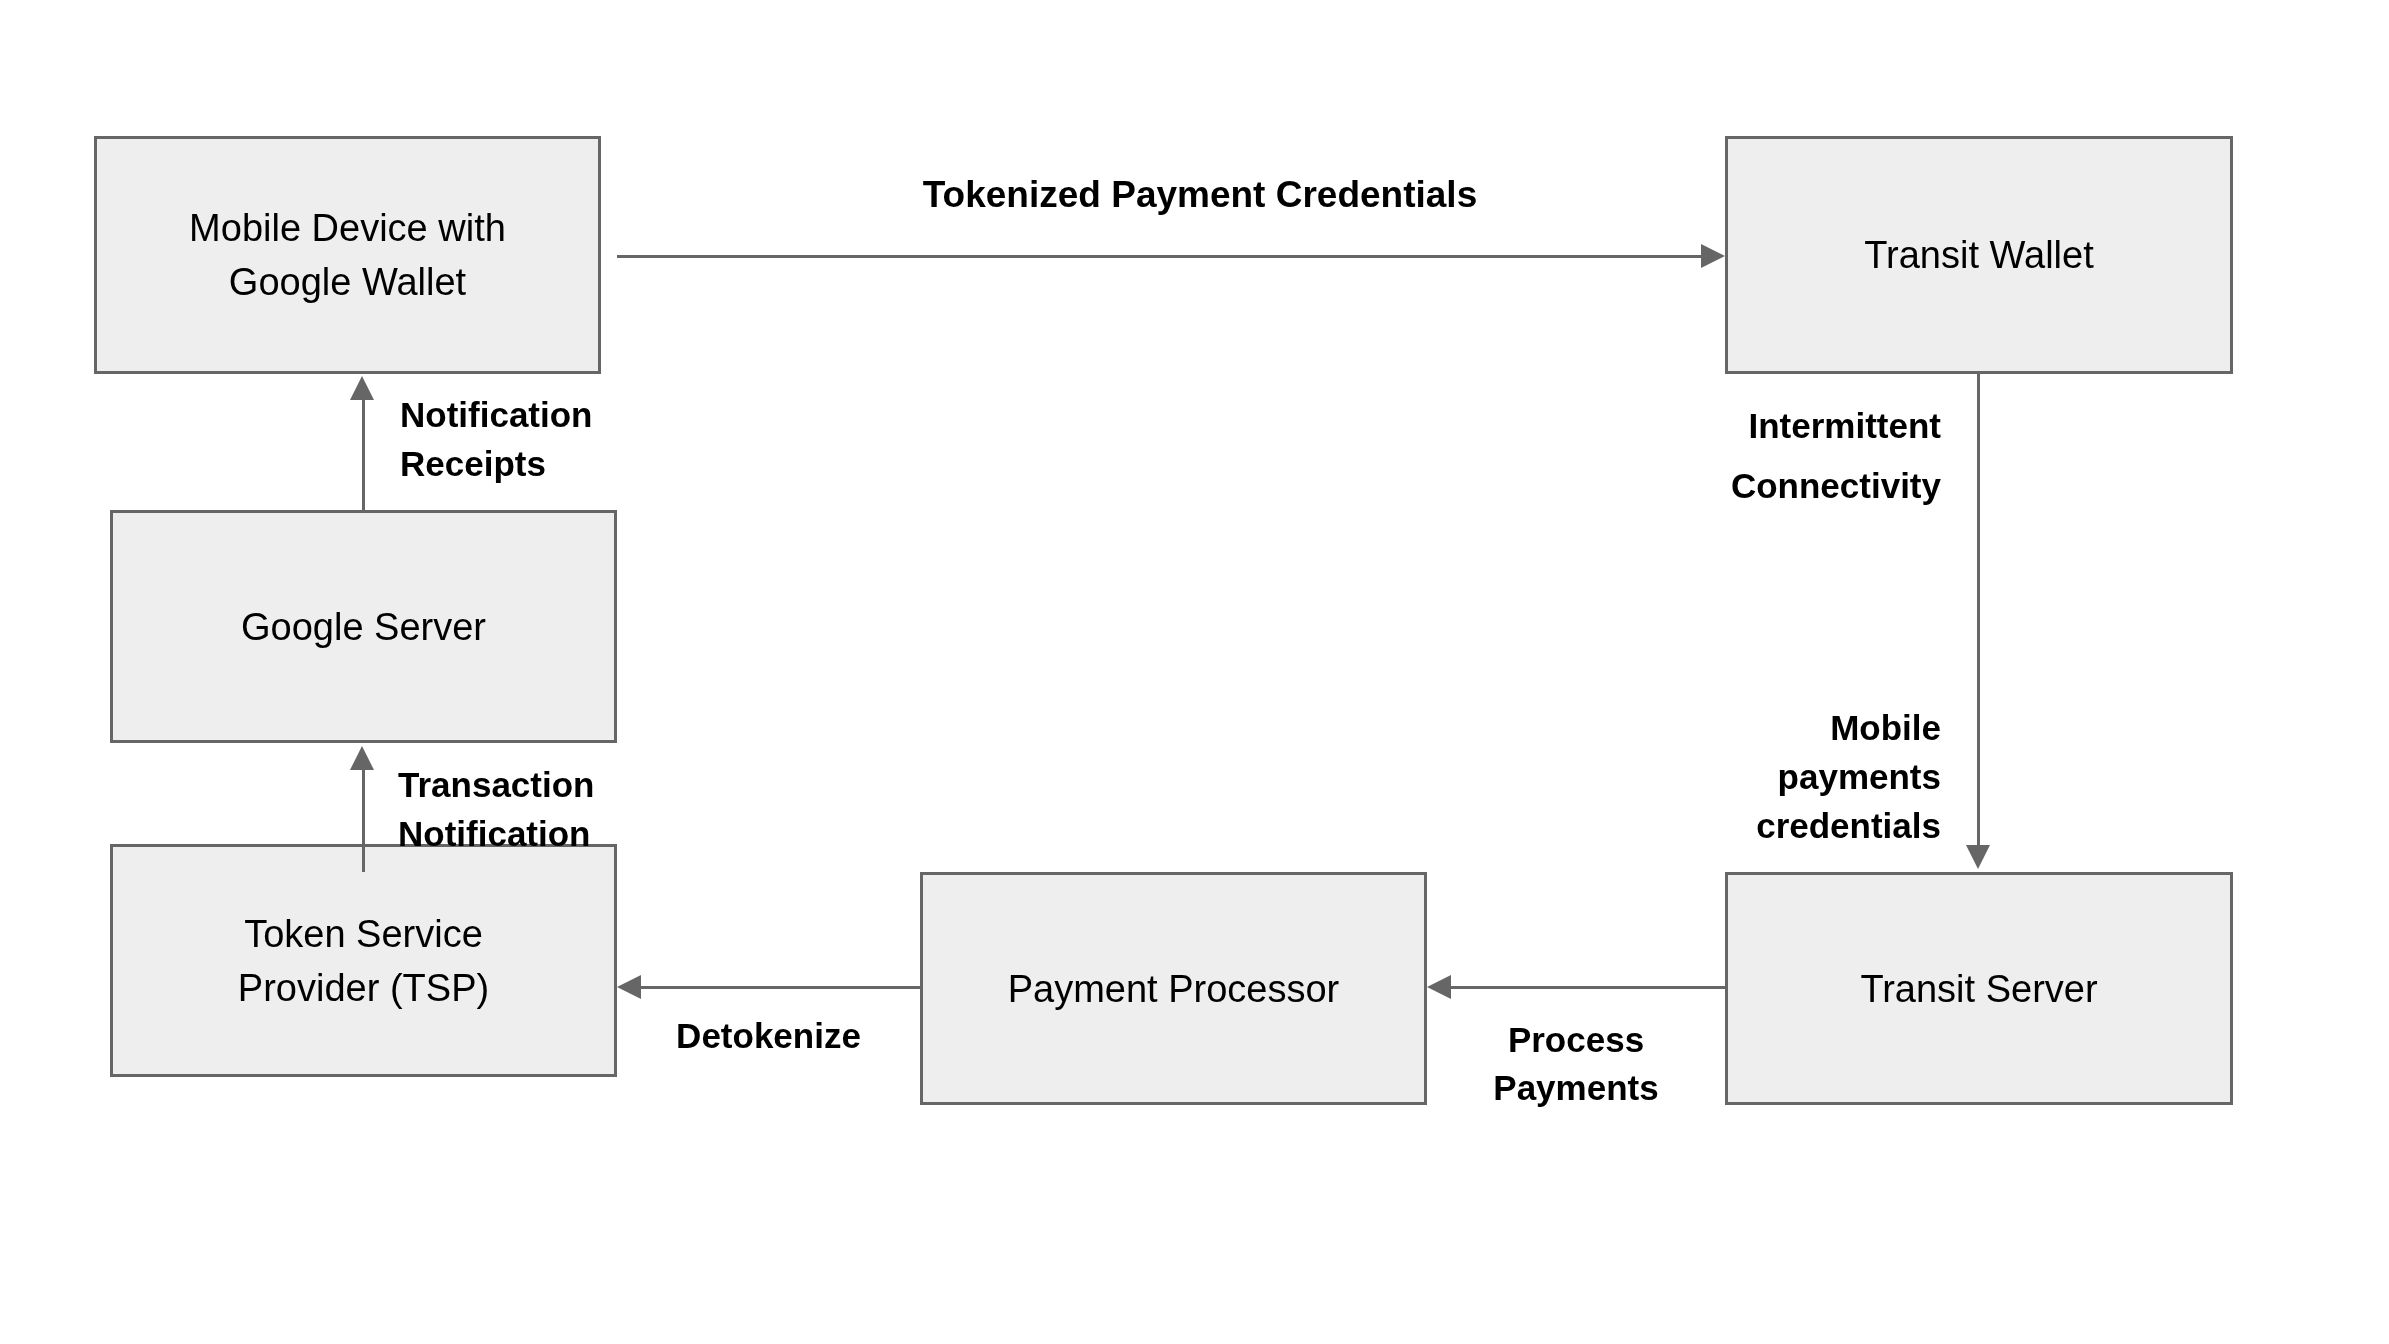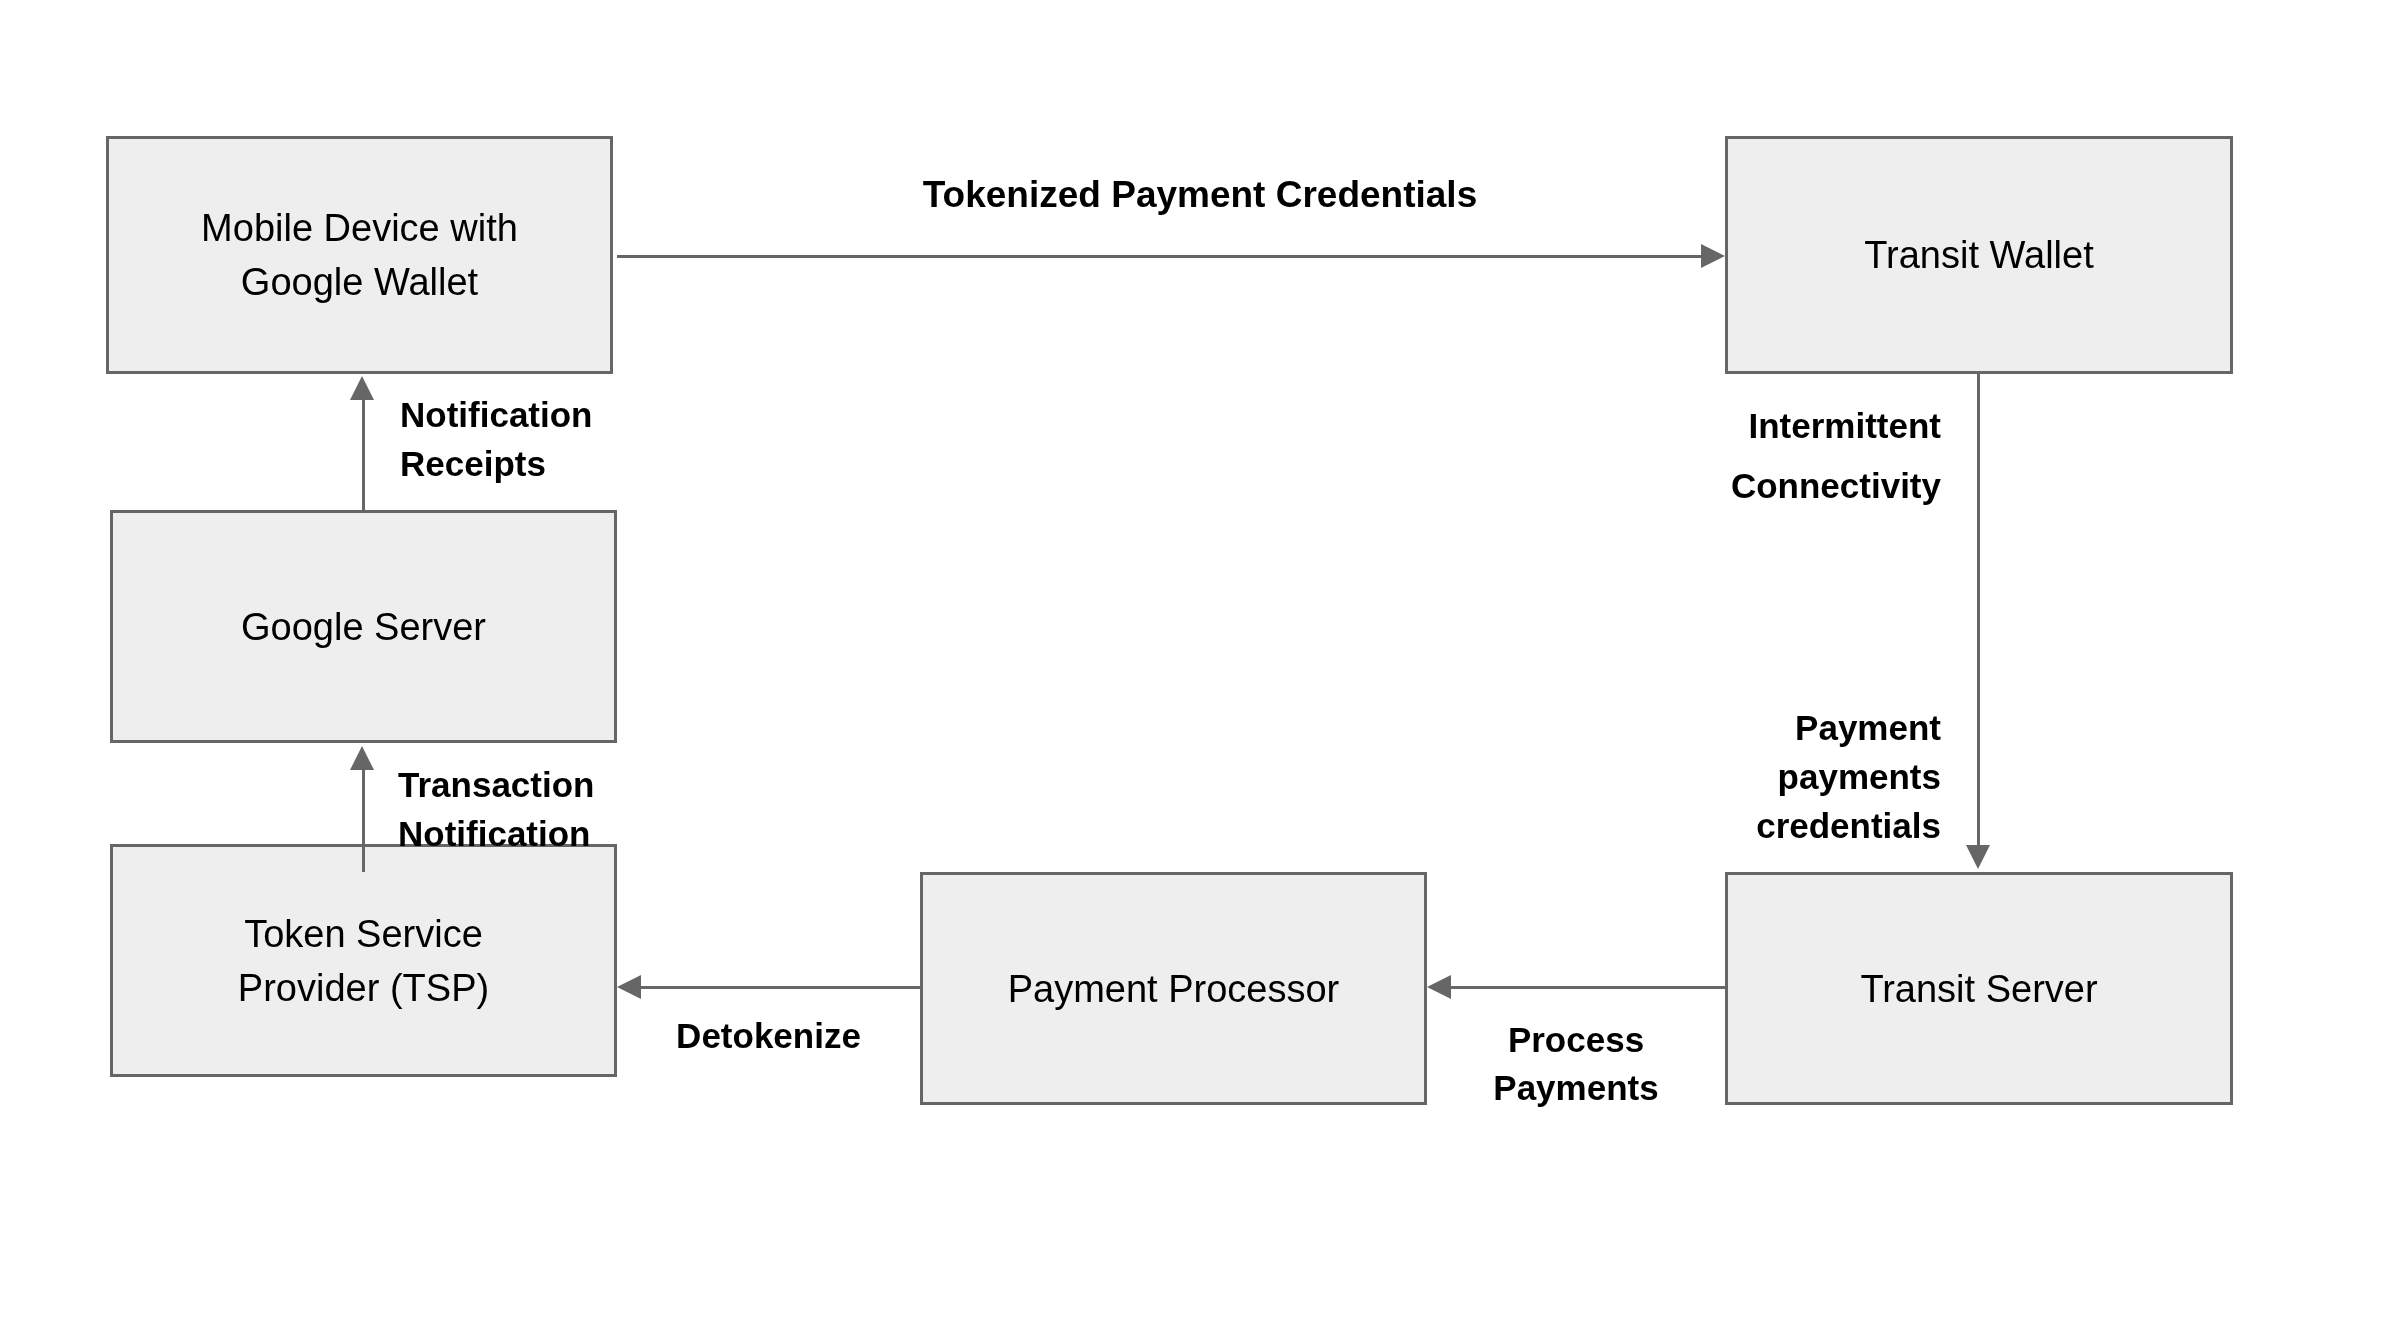--- a/index.html
+++ b/index.html
@@ -29,21 +29,21 @@
     align-items: center;
     justify-content: center;
   }
   .node-label {
     font-size: 38px;
     line-height: 54px;
     color: var(--node-text, #000000);
     text-align: center;
     white-space: pre-line;
   }
-  #n-mobile  { left: 106px;  top: 136px; width: 507px; height: 238px; }
+  #n-mobile  { left: 94px;  top: 136px; width: 507px; height: 238px; }
   #n-reader  { left: 1725px; top: 136px; width: 508px; height: 238px; }
   #n-google  { left: 110px;  top: 510px; width: 507px; height: 233px; }
   #n-tsp     { left: 110px;  top: 844px; width: 507px; height: 233px; }
   #n-pp      { left: 920px;  top: 872px; width: 507px; height: 233px; }
   #n-ts      { left: 1725px; top: 872px; width: 508px; height: 233px; }
 
   
   .edge-line {
     position: absolute;
     background: var(--arrow, #666666);
@@ -136,21 +136,21 @@
 
   <div class="edge-line" id="e-detok-line"></div>
   <div class="edge-head left" id="e-detok-head"></div>
 
   <div class="edge-line" id="e-proc-line"></div>
   <div class="edge-head left" id="e-proc-head"></div>
 
   <div class="edge-label" id="l-tok">Tokenized Payment Credentials</div>
   <div class="edge-label" id="l-inter">Intermittent
 Connectivity</div>
-  <div class="edge-label" id="l-batch">Payment
+  <div class="edge-label" id="l-batch">Mobile
 payments
 credentials</div>
   <div class="edge-label" id="l-notif">Notification
 Receipts</div>
   <div class="edge-label" id="l-trans">Transaction
 Notification</div>
   <div class="edge-label" id="l-detok">Detokenize</div>
   <div class="edge-label" id="l-proc">Process
 Payments</div>
 

